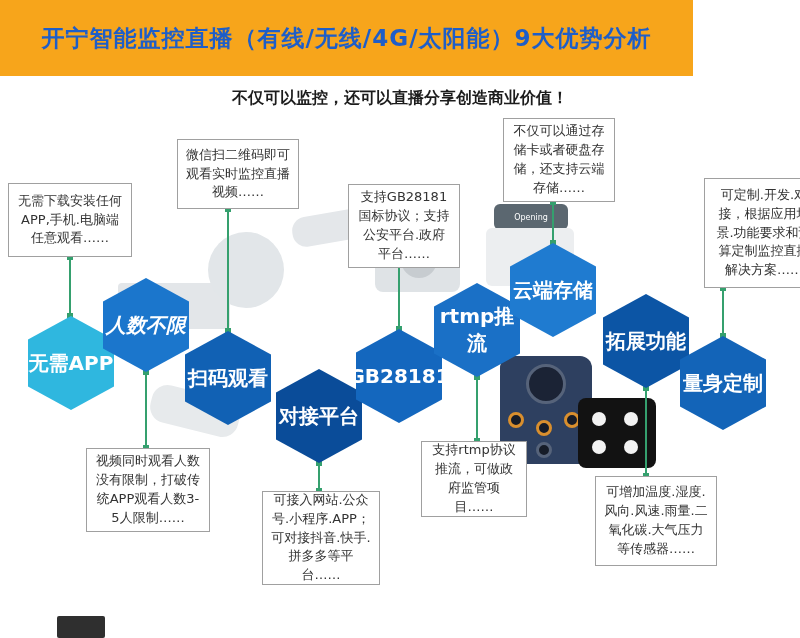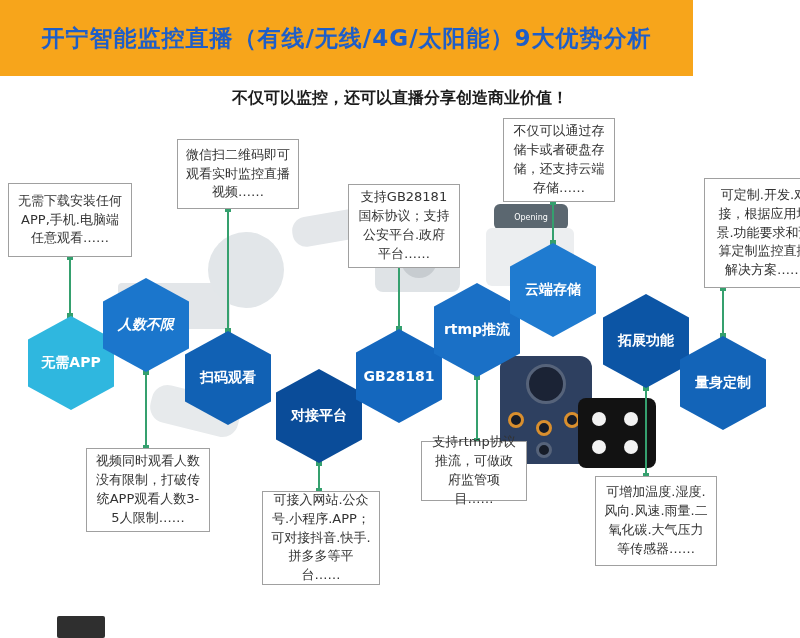--- a/index.html
+++ b/index.html
@@ -34,21 +34,21 @@
   .cam-cube   { left:578px; top:398px; width:78px; height:70px; background:#121212; border-radius:8px; }
   .cam-cube i { position:absolute; width:14px; height:14px; background:#f2f2f2; border-radius:50%; }
   .cam-cube .D1{ left:14px; top:14px; } .cam-cube .D2{ left:46px; top:14px; }
   .cam-cube .D3{ left:14px; top:42px; } .cam-cube .D4{ left:46px; top:42px; }
   .logo-frag  { left:57px; top:616px; width:48px; height:22px; background:#2f2f2f; border-radius:2px; }
 
   
   .hex { position:absolute; width:86px; height:94px;
          clip-path:polygon(50% 0,100% 25%,100% 75%,50% 100%,0 75%,0 25%);
          display:flex; align-items:center; justify-content:center; z-index:3; }
-  .hex-label { color:#ffffff; font-size:14px; font-weight:bold; text-align:center; }
+  .hex-label { color:#ffffff; font-size:20px; font-weight:bold; text-align:center; }
   .hex1 { left:28px;  top:316px; } .hex2 { left:103px; top:278px; }
   .hex3 { left:185px; top:331px; } .hex4 { left:276px; top:369px; }
   .hex5 { left:356px; top:329px; } .hex6 { left:434px; top:283px; }
   .hex7 { left:510px; top:243px; } .hex8 { left:603px; top:294px; }
   .hex9 { left:680px; top:336px; }
 
   
   .connector { position:absolute; width:2px; background:#35A06E; z-index:2; }
   .connector::before, .connector::after { content:""; position:absolute; left:50%;
       transform:translateX(-50%); width:6px; height:6px; background:#35A06E; }
@@ -67,21 +67,21 @@
   .note { position:absolute; background:#ffffff; border:1px solid #a0a0a0; z-index:4;
           display:flex; align-items:center; justify-content:center; text-align:center;
           font-size:13px; color:#333; line-height:1.45; padding:14px 8px; }
   .n1 { left:8px;   top:183px; width:124px; height:74px;  }
   .n2 { left:177px; top:139px; width:122px; height:70px;  }
   .n3 { left:348px; top:184px; width:112px; height:84px;  }
   .n4 { left:503px; top:118px; width:112px; height:84px;  }
   .n5 { left:671px; top:178px; width:120px; height:110px;margin-left:33px; }
   .n6 { left:86px;  top:448px; width:124px; height:84px;  }
   .n7 { left:262px; top:491px; width:118px; height:94px;  }
-  .n8 { left:421px; top:441px; width:106px; height:60px;  }
+  .n8 { left:421px; top:441px; width:106px; height:76px;  }
   .n9 { left:595px; top:476px; width:122px; height:90px;  }
 </style>
 </head>
 <body>
 
 <div class="page">
 
   <header class="banner">
     <h1 class="title">开宁智能监控直播（有线/无线/4G/太阳能）9大优势分析</h1>
   </header>

